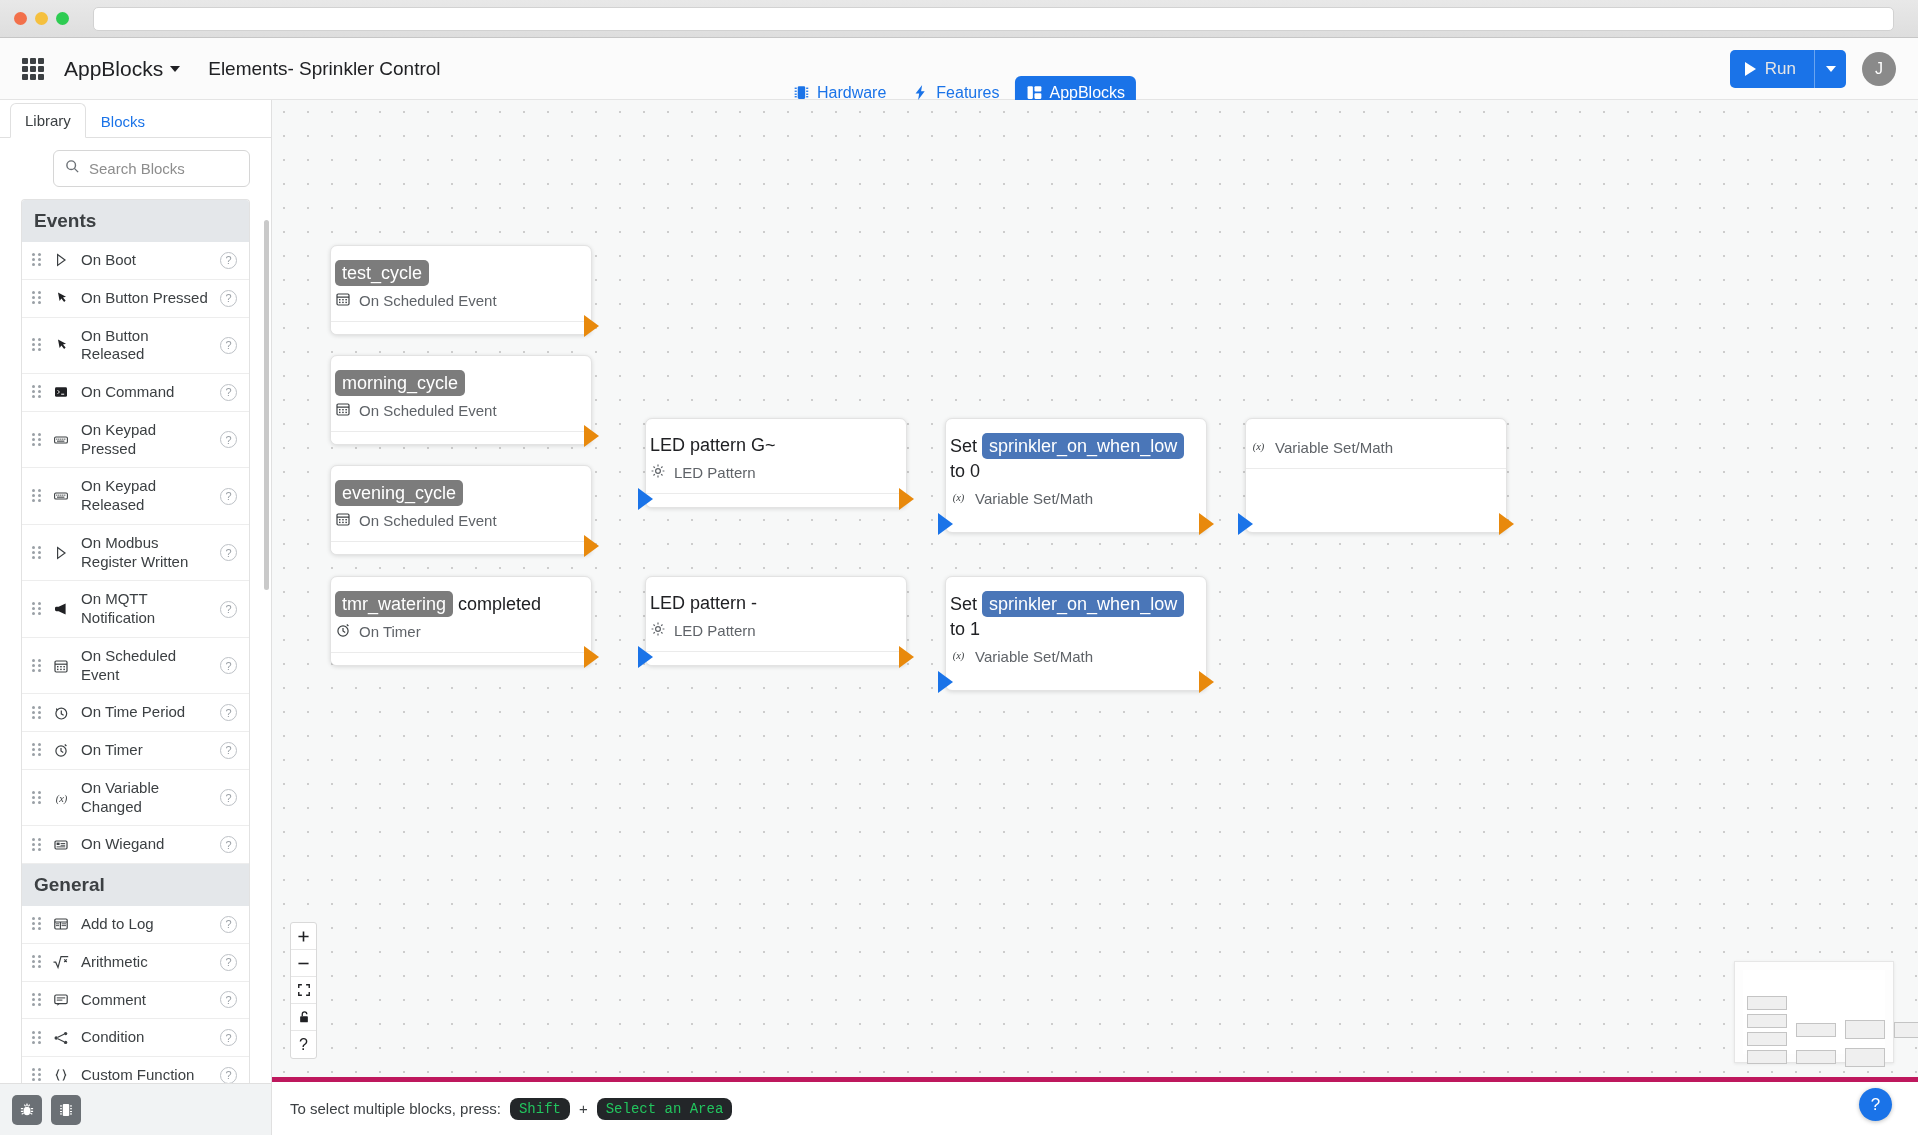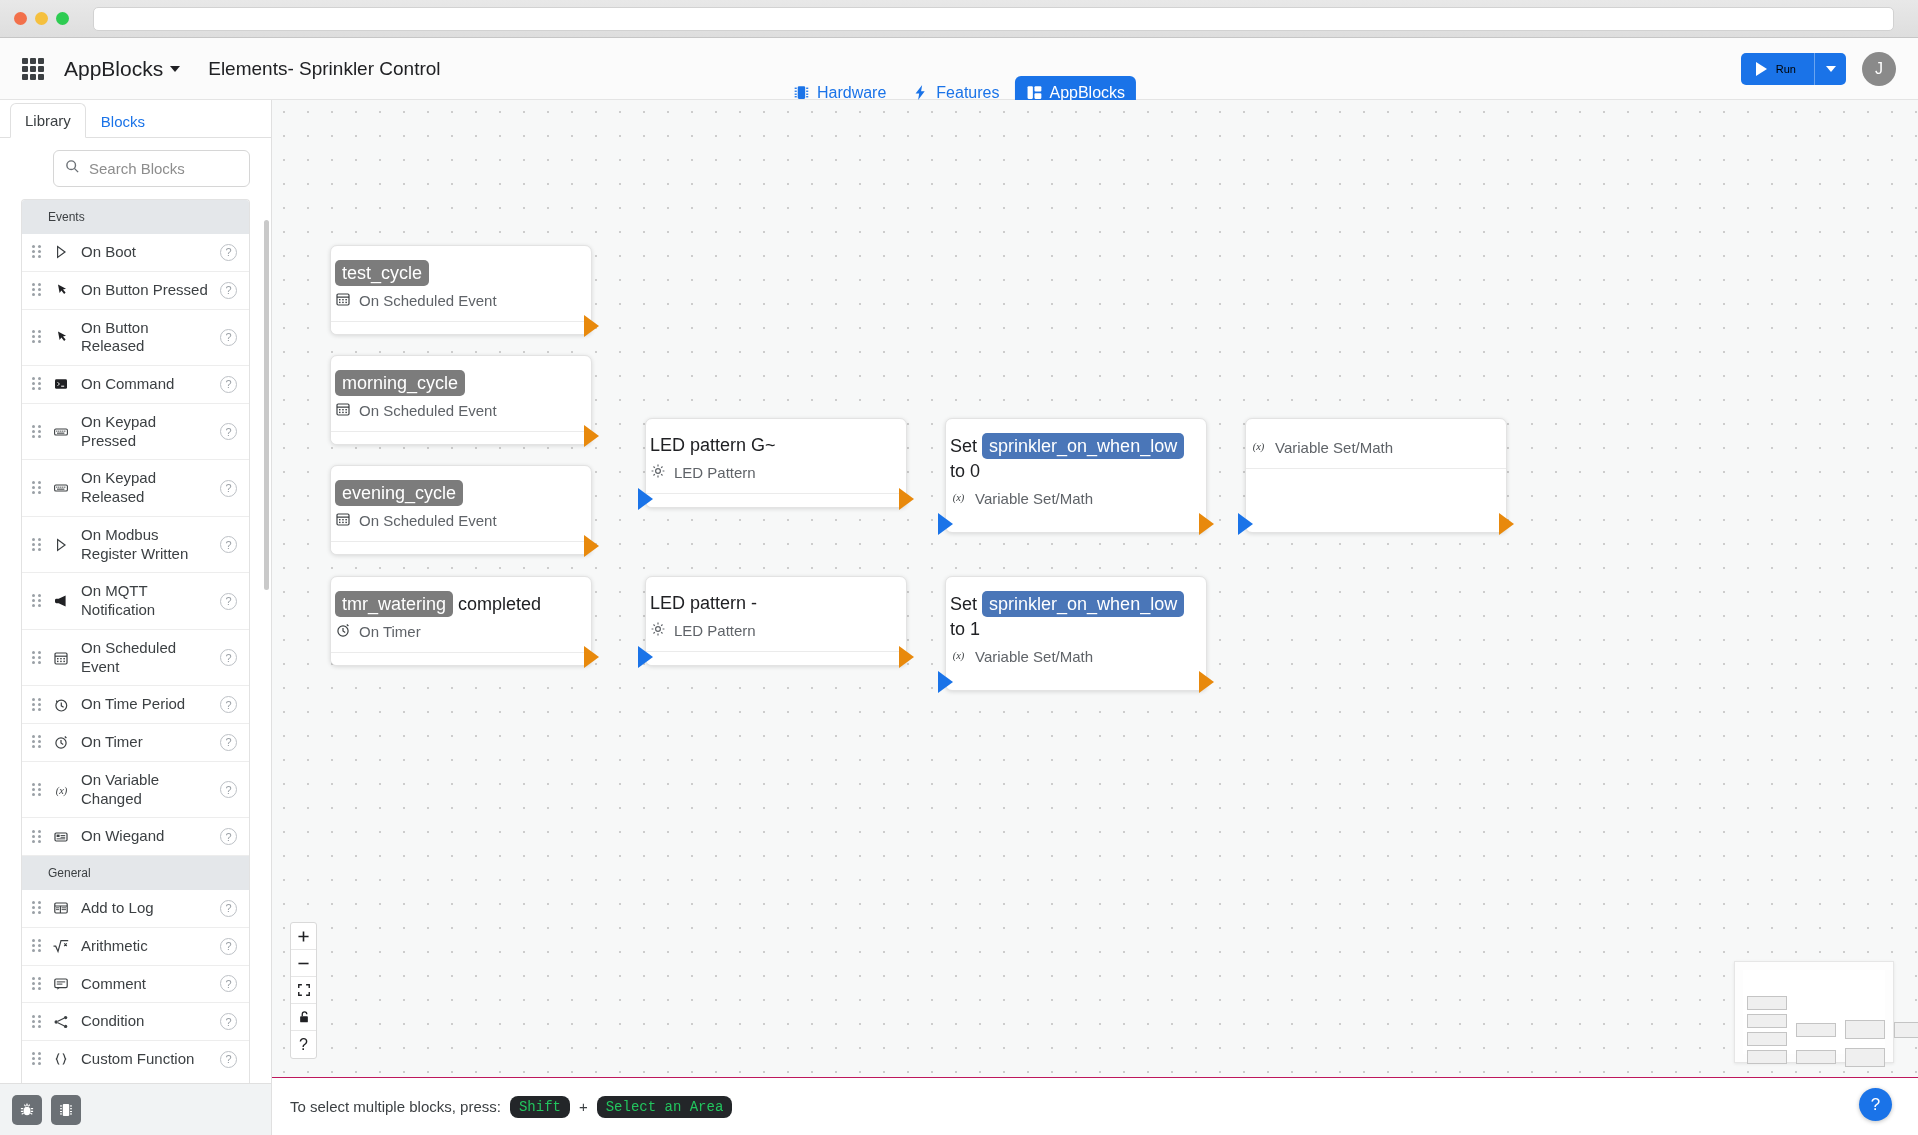--- a/index.html
+++ b/index.html
@@ -61,21 +61,21 @@
     border-radius:6px; cursor:pointer; white-space:nowrap;margin-top:48px;
   }
   .nav-item.active{ background:#1a73e8; color:#fff; font-weight:400;}
   .nav-ico{ width:17px;height:17px; display:inline-block; position:relative;}
 
   .header-right{
     margin-left:auto; display:flex; align-items:center; gap:16px;
   }
   .run-group{ display:flex; align-items:stretch; }
   .run-btn{
-    background:#1a73e8; color:#000000; border:none; font-size:11px;
+    background:#1a73e8; color:#e5e5e5; border:none; font-size:17px;
     padding:9px 18px 9px 15px; border-radius:5px 0 0 5px;
     display:flex;align-items:center;gap:9px; cursor:pointer;
     font-family:inherit;
   }
   .run-play{
     width:0;height:0;border-left:11px solid #fff;
     border-top:7px solid transparent;border-bottom:7px solid transparent;
   }
   .run-caret{
     background:#1a73e8;border:none;border-left:1px solid rgba(255,255,255,.35);
@@ -125,22 +125,22 @@
     font-family:inherit; background:transparent;
   }
   .search-box input::placeholder{ color:#8d8d8d; }
 
   .blocklist{
     flex:1; overflow:hidden; margin:4px 21px 0 21px;
     border:1px solid #e2e2e2; border-radius:4px 4px 0 0;
     border-bottom:none; background:#fff;
   }
   .group-head{
-    background:#e4e7ea; font-size:12px; font-weight:normal; color:#3c4043;
-    padding:10px 26px;
+    background:#e4e7ea; font-size:19px; font-weight:bold; color:#3c4043;
+    padding:10px 12px;
   }
   .blk-row{
     display:flex;align-items:center; gap:11px;
     padding:9px 12px 9px 10px; border-bottom:1px solid #ededed;
     font-size:15px;color:#3c4043; cursor:grab; min-height:33px;
   }
   .blk-row:last-child{border-bottom:none;}
   .drag-dots{
     width:9px;height:14px;display:grid;grid-template-columns:3px 3px;
     grid-template-rows:repeat(3,3px); gap:2px 3px; flex:0 0 auto;
@@ -234,21 +234,21 @@
     box-shadow:0 1px 3px rgba(0,0,0,.08); padding:8px; z-index:5;
   }
   .mini-inner{ position:relative; width:100%; height:100%; background:#fff;}
   .mini-blk{
     position:absolute; background:#efefef; border:1px solid #c4c4c4;
   }
 
   
   .hint-bar{
     position:absolute; left:0; right:0; bottom:0; height:58px;
-    background:#fff; border-top:1px solid #be185d;
+    background:#fff; border-top:5px solid #be185d;
     display:flex; align-items:center; padding-left:18px; gap:9px;
     font-size:15px; color:#3c4043;
   }
   .kbd{
     background:#232629;color:#22c55e;border-radius:8px;padding:3px 9px;
     font-family:"Liberation Mono", monospace; font-size:14px;
   }
   .help-fab{
     position:absolute; right:26px; bottom:14px;
     width:33px;height:33px;border-radius:50%;background:#1a73e8;color:#fff;

